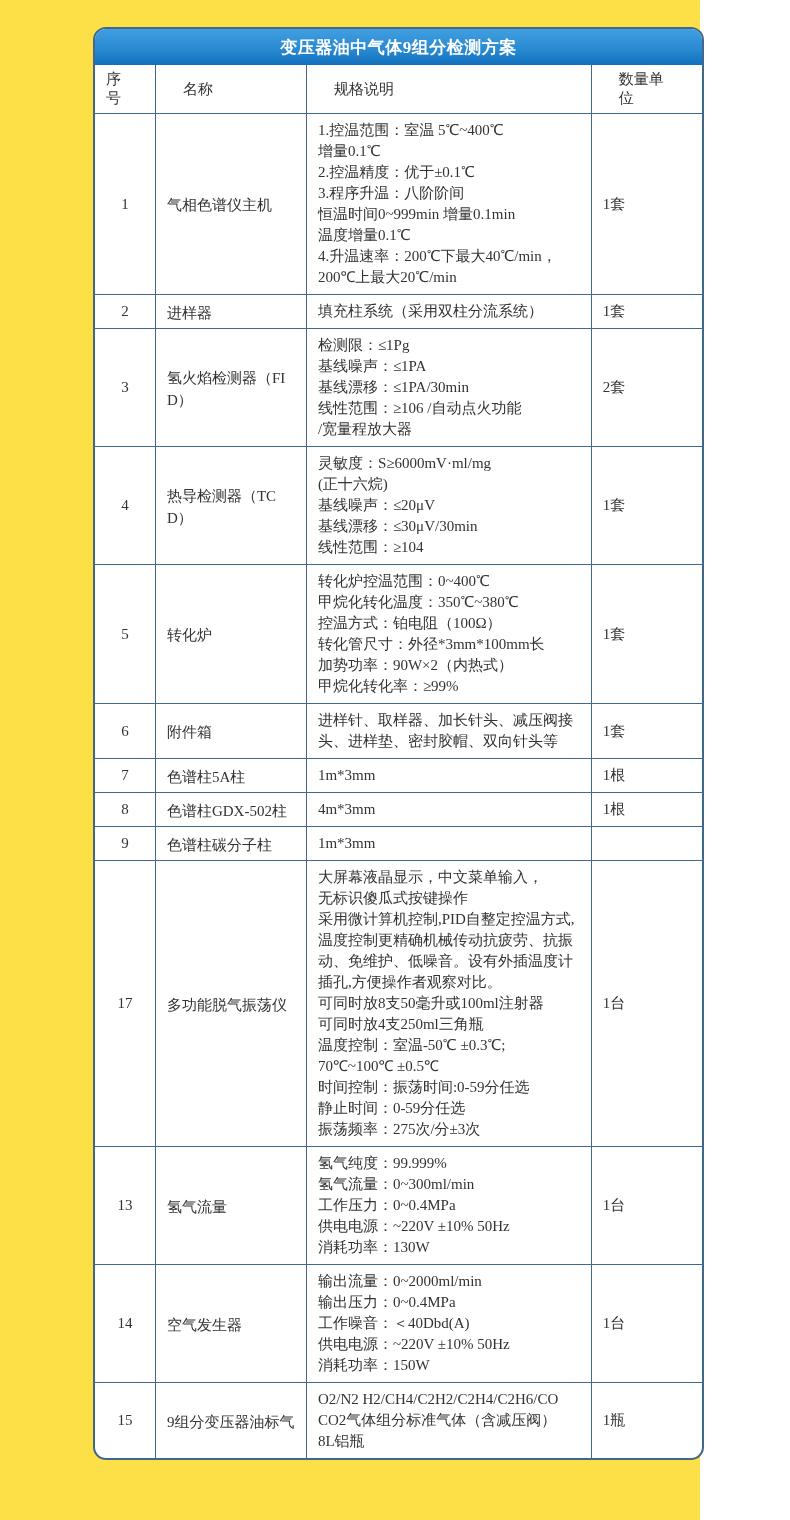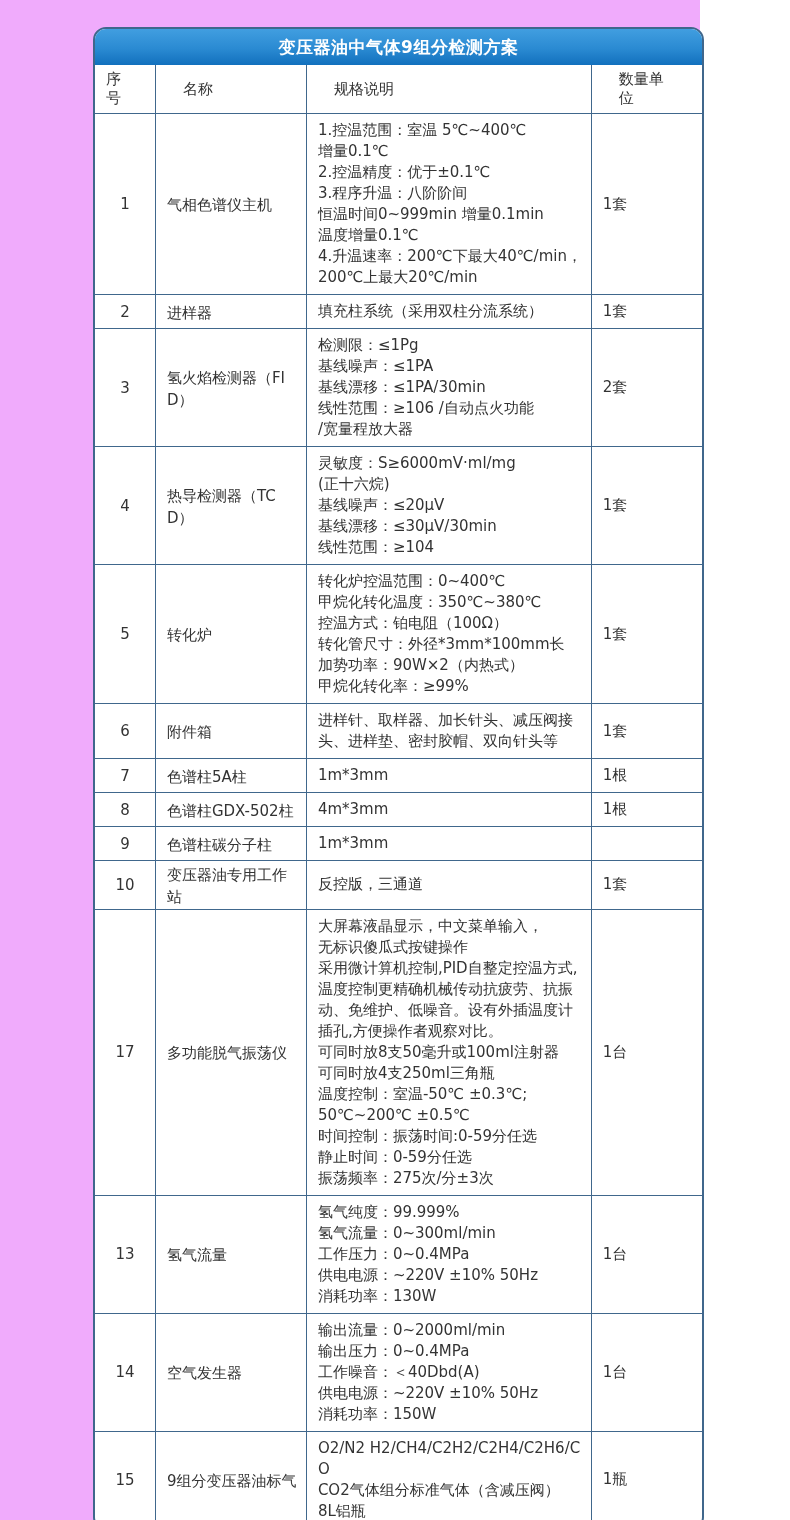--- a/index.html
+++ b/index.html
@@ -5,21 +5,22 @@
   html, body {
     margin: 0;
     padding: 0;
     background: #ffffff;
     font-family: "DejaVu Sans", "Liberation Sans", sans-serif;
   }
   .page {
     position: relative;
     width: 700px;
     height: 1520px;
-    background: #f0abfc;
+    background: #fde047;
+    font-family: Liberation Serif, serif;
   }
   .card {
     position: absolute;
     left: 93px;
     top: 27px;
     width: 607px;
     background: #ffffff;
     border: 2px solid #40678c;
     border-radius: 13px;
     overflow: hidden;
@@ -168,35 +169,29 @@
             <td class="spec">4m*3mm</td>
             <td class="qty">1根</td>
           </tr>
           <tr>
             <td class="no">9</td>
             <td class="name">色谱柱碳分子柱</td>
             <td class="spec">1m*3mm</td>
             <td class="qty"></td>
           </tr>
           <tr>
-            <td class="no">10</td>
-            <td class="name">变压器油专用工作站</td>
-            <td class="spec">反控版，三通道</td>
-            <td class="qty">1套</td>
-          </tr>
-          <tr>
             <td class="no">17</td>
             <td class="name">多功能脱气振荡仪</td>
             <td class="spec">大屏幕液晶显示，中文菜单输入，
 无标识傻瓜式按键操作
 采用微计算机控制,PID自整定控温方式,温度控制更精确机械传动抗疲劳、抗振动、免维护、低噪音。设有外插温度计插孔,方便操作者观察对比。
 可同时放8支50毫升或100ml注射器
 可同时放4支250ml三角瓶
 温度控制：室温-50℃ ±0.3℃;
- 50℃~200℃ ±0.5℃
+ 70℃~100℃ ±0.5℃
 时间控制：振荡时间:0-59分任选
 静止时间：0-59分任选
 振荡频率：275次/分±3次</td>
             <td class="qty">1台</td>
           </tr>
           <tr>
             <td class="no">13</td>
             <td class="name">氢气流量</td>
             <td class="spec">氢气纯度：99.999%
 氢气流量：0~300ml/min

